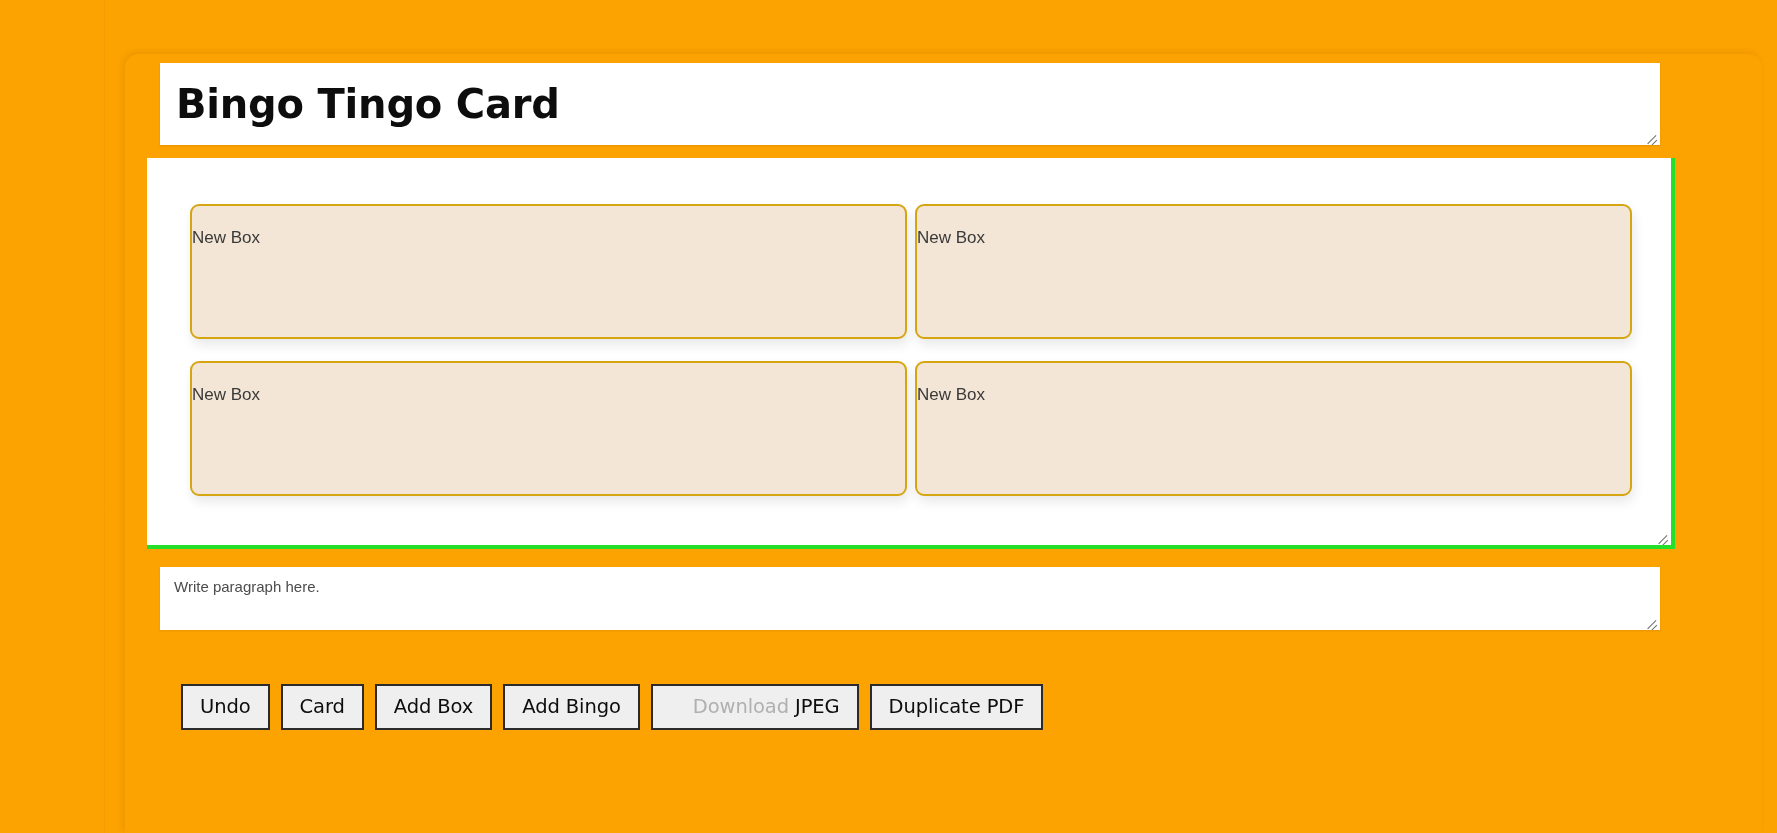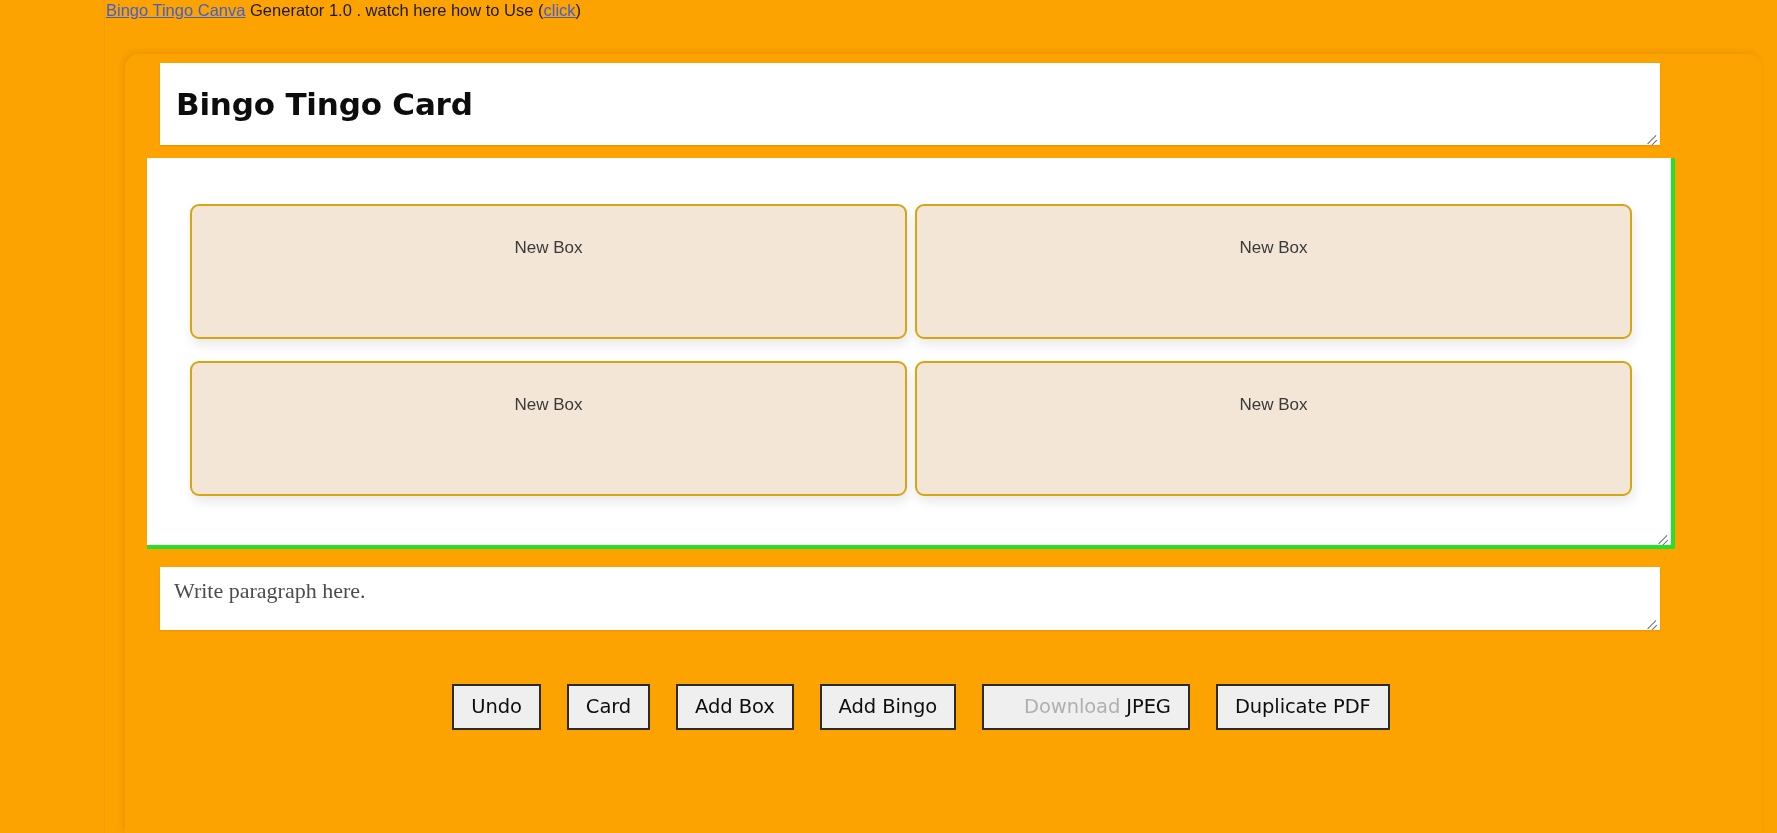--- a/index.html
+++ b/index.html
@@ -80,21 +80,21 @@
     background: #ffffff;
     border: none;
     display: flex;
     align-items: center;
     padding: 0 16px;
     overflow: hidden;
     box-shadow: 0 1px 2px rgba(0,0,0,0.10);
   }
   #title-text {
     font-family: "DejaVu Sans", sans-serif;
-    font-size: 31px;
+    font-size: 40px;
     font-weight: 700;
     letter-spacing: -0.2px;
     color: #0d0d0d;
   }
   .resize-grip {
     position: absolute;
     right: 2px;
     bottom: 1px;
     width: 14px;
     height: 14px;
@@ -137,22 +137,22 @@
     inset: 0;
   }
 
   .bingo-box {
     position: absolute;
     background: #f3e6d6;
     border: 2.5px solid #d6a612;
     border-radius: 9px;
     display: flex;
     align-items: flex-start;
-    justify-content: center;
-    padding-top: 32px;
+    justify-content: flex-start;
+    padding-top: 22px;
     box-shadow: 2px 6px 12px rgba(0,0,0,0.09);
   }
   .bingo-box .box-label {
     font-family: "Liberation Sans", sans-serif;
     font-size: 17px;
     color: #3a3a3a;
   }
 
   #box-1 { left: 43px;  top: 46px;  width: 717px; height: 135px; }
   #box-2 { left: 768px; top: 46px;  width: 717px; height: 135px; }
@@ -165,38 +165,37 @@
     left: 160px;
     top: 567px;
     width: 1500px;
     height: 63px;
     background: #ffffff;
     padding: 11px 14px;
     overflow: hidden;
     box-shadow: 0 1px 2px rgba(0,0,0,0.08);
   }
   #paragraph-text {
-    font-family: Liberation Serif, serif;
-    font-size: 22px;
+    font-family: Liberation Sans, sans-serif;
+    font-size: 15px;
     color: #4c4c4c;
   }
 
   
   #button-rows {
     position: absolute;
     left: 181px;
     top: 684px;
     width: 1480px;
   }
   .btn-row {
     display: flex;
     align-items: flex-start;
-    gap: 26px;
+    gap: 11px;
     margin-bottom: 11px;
-    justify-content: center;
   }
   .app-btn {
     background: #efefef;
     border: 2px solid #2b2b2b;
     border-radius: 0;
     padding: 10px 17px 11px 17px;
     font-family: "DejaVu Sans", sans-serif;
     font-size: 19.5px;
     line-height: 1.08;
     color: #0d0d0d;
@@ -210,23 +209,20 @@
   }
 </style>
 </head>
 <body>
 
 <div id="page">
 
   <div id="left-seam"></div>
   <div id="outer-shell"></div>
 
-  <div id="header-bar">
-    <a href="#">Bingo Tingo Canva</a><span class="plain">&nbsp;</span><span class="plain">Generator 1.0 . watch here how to Use (</span><a href="#">click</a><span class="plain">)</span>
-  </div>
 
   <div id="app-panel"></div>
 
   <div id="title-box">
     <span id="title-text">Bingo Tingo Card</span>
     <span class="resize-grip"></span>
   </div>
 
   <div id="canvas-wrap">
     <div id="canvas-inner">

